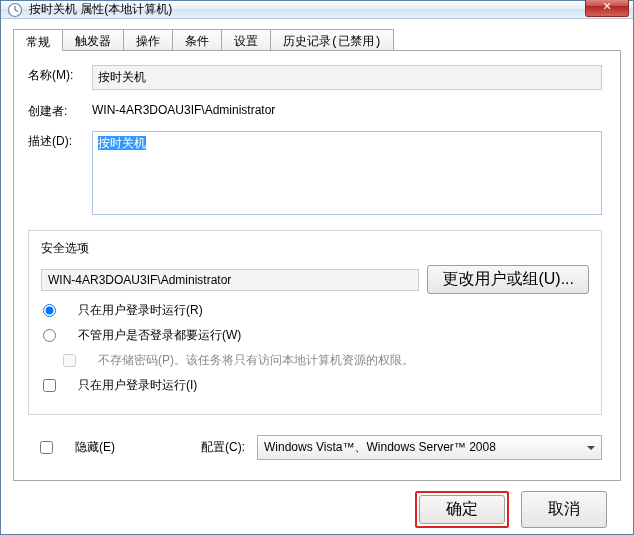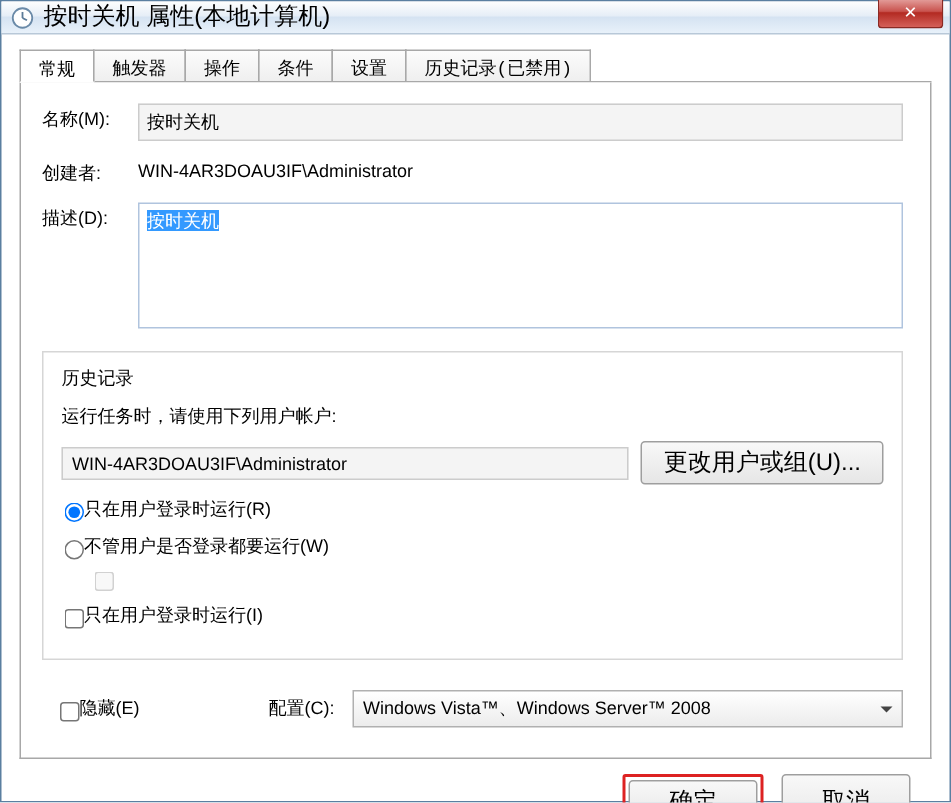--- a/index.html
+++ b/index.html
@@ -1,38 +1,38 @@
 <!DOCTYPE html>
 <html><head>
 <meta charset="utf-8">
 <style>
 * { box-sizing: border-box; margin: 0; padding: 0; }
 body { background: #fff; font-family: "Microsoft YaHei", SimSun, Tahoma, sans-serif; font-size: 12px; width: 634px; height: 535px; overflow: hidden; }
 .window { width: 634px; height: 535px; border: 1px solid #5a7fa0; background: #fff; display: flex; flex-direction: column; }
 .titlebar { height: 28px; background: linear-gradient(#fdfefe, #e6eef7 45%, #d5e3f2 50%, #e8f1fa); display: flex; align-items: center; padding: 0 0 0 6px; border-bottom: 1px solid #b8c8d8; }
 .titlebar .icon { width: 16px; height: 16px; margin-right: 6px; display: flex; align-items: center; justify-content: center; }
-.titlebar .title { flex: 1; font-size: 16px; color: #000; }
+.titlebar .title { flex: 1; font-size: 12px; color: #000; }
 .close-btn { width: 44px; height: 20px; margin-right: 4px; margin-top: -6px; background: linear-gradient(#e5a3a0, #c9534e 45%, #b32a22 50%, #d46059); border: 1px solid #8a2a24; border-top: none; border-radius: 0 0 3px 3px; color: #fff; display: flex; align-items: center; justify-content: center; cursor: pointer; font-size: 11px; }
 .content { flex: 1; padding: 10px 12px 8px 12px; display: flex; flex-direction: column; }
 .tabs { display: flex; border-bottom: 1px solid #a8a8a8; height: 22px; }
 .tab { padding: 3px 12px 2px 12px; border: 1px solid #a8a8a8; border-bottom: none; background: linear-gradient(#fcfcfc, #efefef); font-size: 12px; cursor: pointer; margin-right: -1px; position: relative; font-family: Liberation Mono, monospace; }
 .tab.active { background: #fff; border-bottom: 1px solid #fff; margin-bottom: -1px; padding-top: 4px; z-index: 1; }
 .tabpage { border: 1px solid #a8a8a8; border-top: none; background: #fff; padding: 14px 18px 12px 14px; flex: 1; display: flex; flex-direction: column; }
 .row { display: flex; align-items: flex-start; margin-bottom: 11px; }
 .row .label { width: 64px; padding-top: 2px; }
 .row .val { flex: 1; }
 .input-ro { background: #f4f4f4; border: 1px solid #cccccc; padding: 3px 5px; width: 100%; color: #000; }
 .textarea { width: 100%; height: 84px; border: 1px solid #b0c4de; background: #fff; padding: 3px 5px; resize: none; font-family: inherit; font-size: 12px; }
 .textarea .sel { background: #3399ff; color: #fff; }
 .fieldset { border: 1px solid #d6d6d6; padding: 10px 12px 12px 12px; margin-top: 4px; }
 .fieldset .legend { font-size: 12px; margin: -18px 0 8px -4px; background: #fff; display: inline-block; padding: 0 4px; }
 .secrow { display: flex; align-items: center; margin-bottom: 8px; gap: 8px; }
 .user-field { flex: 1; border: 1px solid #cccccc; background: #f4f4f4; padding: 3px 6px; }
 .btn { background: linear-gradient(#f8f8f8, #e6e6e6); border: 1px solid #9e9e9e; border-radius: 3px; padding: 3px 14px; font-size: 16px; cursor: pointer; min-width: 72px; text-align: center; }
-.radio-row, .check-row { display: flex; align-items: flex-end; margin: 4px 0 8px 2px; gap: 0; }
+.radio-row, .check-row { display: flex; align-items: center; margin: 4px 0 8px 2px; gap: 22px; }
 .radio-row input, .check-row input { margin: 0; }
 .disabled { color: #888; }
 .disabled input { accent-color: #aaa; }
 .bottom-row { display: flex; align-items: center; margin-top: 12px; gap: 6px; }
 .bottom-row .cfg-label { margin-left: 68px; }
 .select { flex: 1; border: 1px solid #b0b0b0; background: linear-gradient(#fff, #ececec); padding: 3px 20px 3px 6px; margin-left: 6px; position: relative; cursor: pointer; }
 .select::after { content: ""; position: absolute; right: 6px; top: 50%; margin-top: -2px; border: 4px solid transparent; border-top-color: #444; }
 .footer { display: flex; justify-content: flex-end; padding: 10px 14px 10px 14px; gap: 12px; }
 .ok-highlight { border: 2px solid #d22; padding: 2px; border-radius: 2px; }
 .ok-highlight .btn { min-width: 86px; }
@@ -84,36 +84,36 @@
       </div>
 
       <div class="row">
         <div class="label">描述(D):</div>
         <div class="val">
           <div class="textarea"><span class="sel">按时关机</span></div>
         </div>
       </div>
 
       <div class="fieldset">
-        <div class="legend">历史记录</div>
-        <div style="margin-bottom:8px;">运行任务时，请使用下列用户帐户:</div>
+        <div class="legend">安全选项</div>
         <div class="secrow">
           <div class="user-field">WIN-4AR3DOAU3IF\Administrator</div>
           <button class="btn" style="min-width:140px;">更改用户或组(U)...</button>
         </div>
         <label class="radio-row">
           <input type="radio" name="runmode" checked="" style="">
           <span>只在用户登录时运行(R)</span>
         </label>
         <label class="radio-row">
           <input type="radio" name="runmode" style="">
           <span>不管用户是否登录都要运行(W)</span>
         </label>
         <label class="check-row disabled" style="margin-left:22px;">
           <input type="checkbox" disabled="" style="">
+          <span>不存储密码(P)。该任务将只有访问本地计算机资源的权限。</span>
         </label>
         <label class="check-row">
           <input type="checkbox" style="">
           <span>只在用户登录时运行(I)</span>
         </label>
       </div>
 
       <div class="bottom-row">
         <label class="check-row" style="margin:12px;">
           <input type="checkbox" style="">

